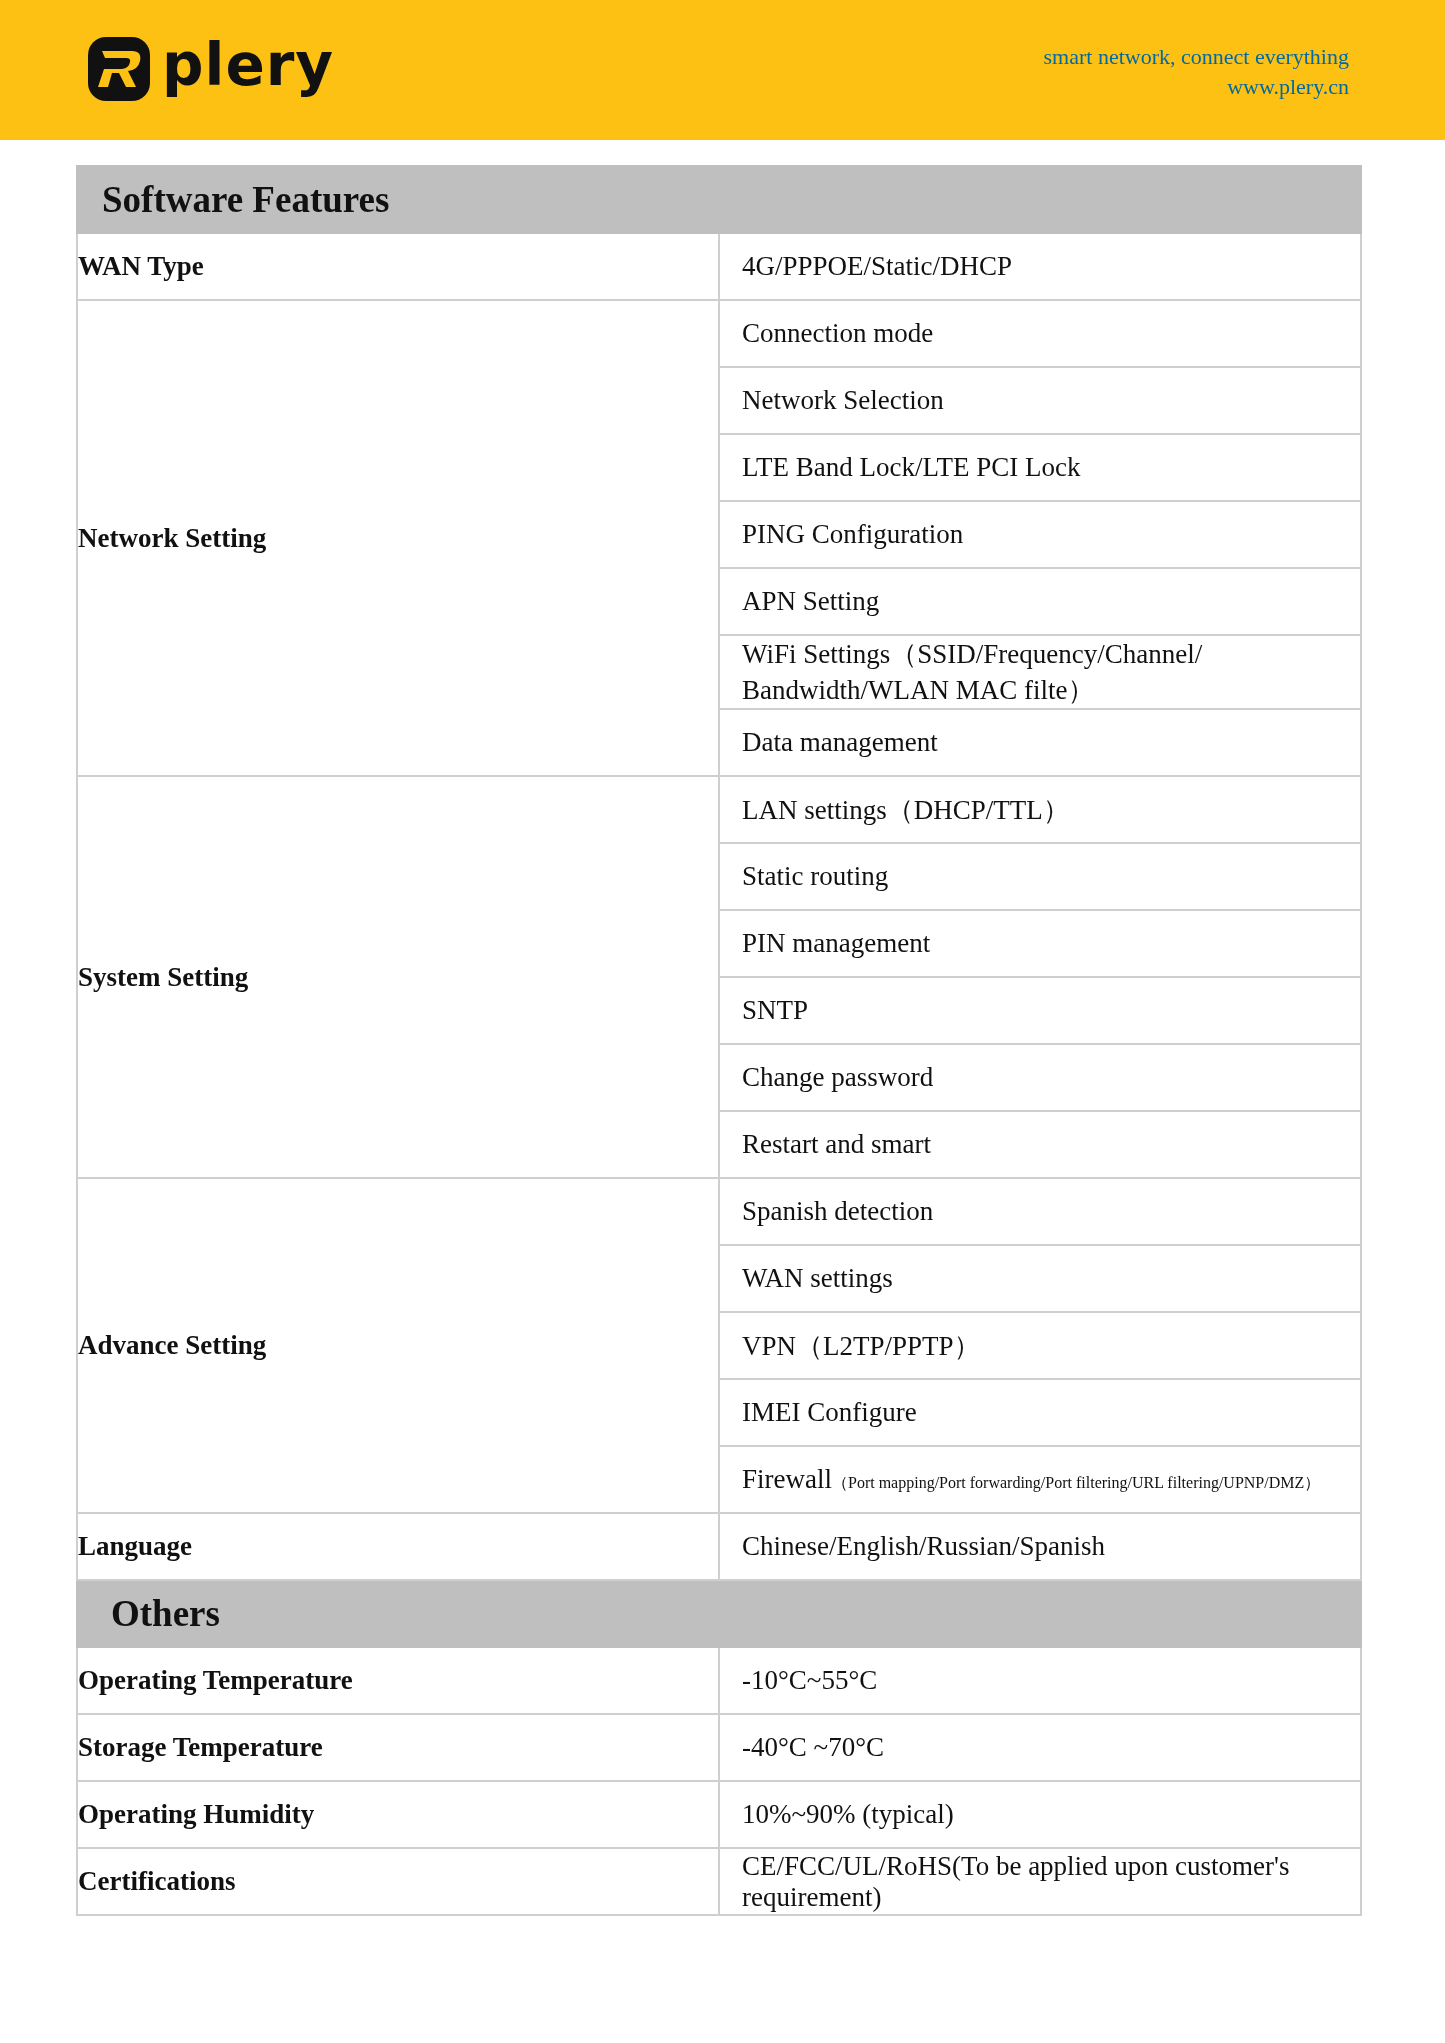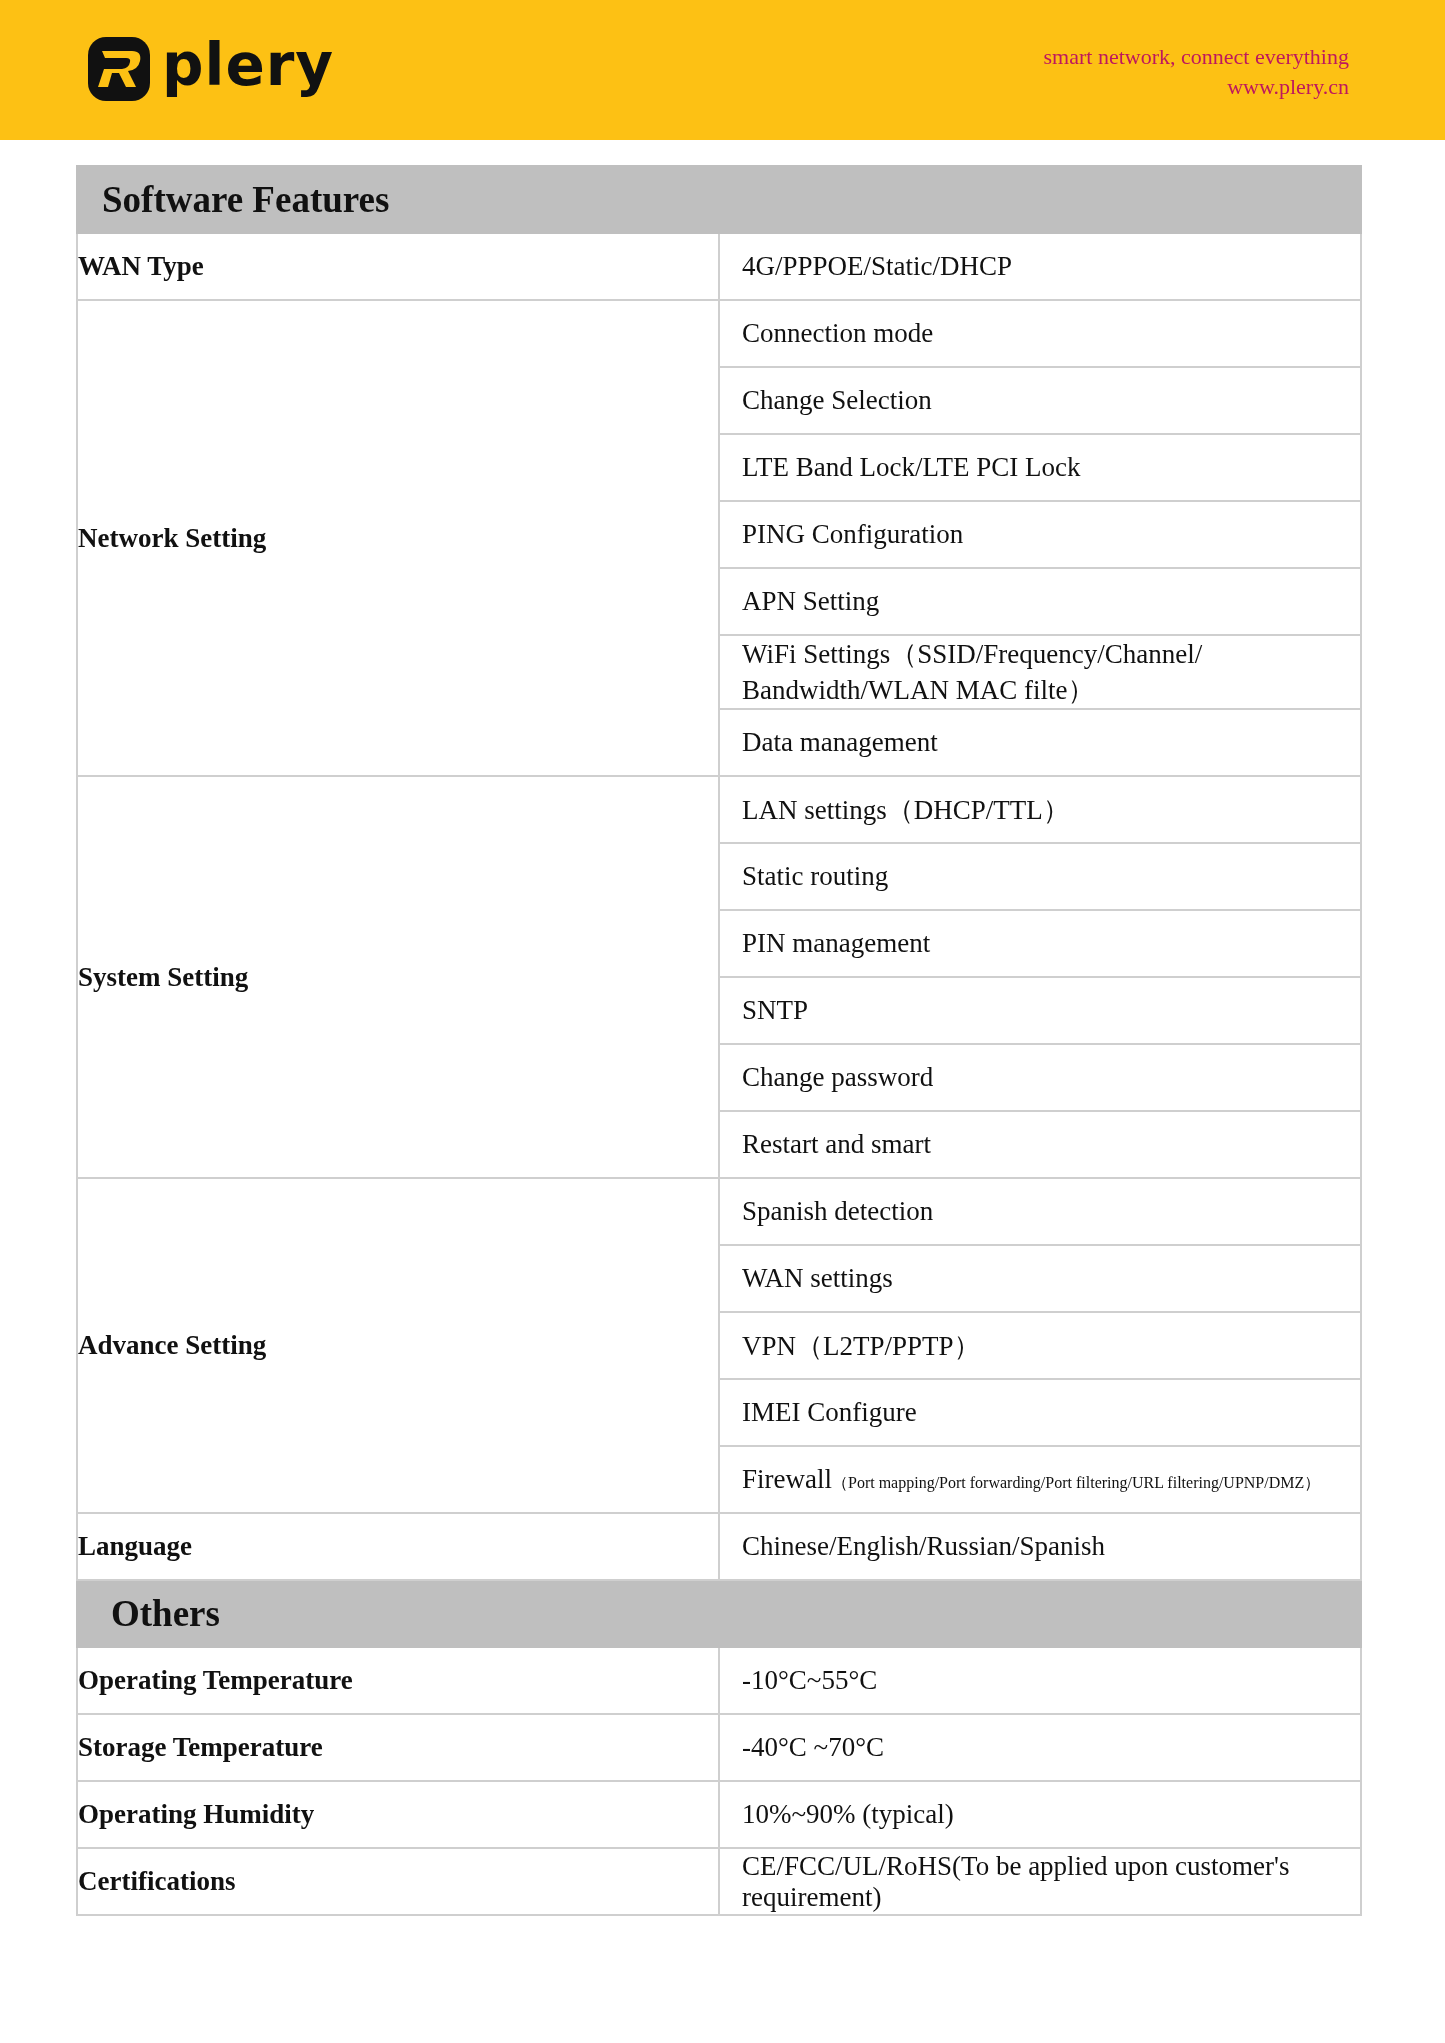--- a/index.html
+++ b/index.html
@@ -4,21 +4,21 @@
 <style>
   html, body { margin:0; padding:0; }
   body { width:1445px; height:2043px; background:#ffffff; position:relative; overflow:hidden;
          font-family:"Liberation Serif", "DejaVu Serif", serif; color:#111; }
   .banner { position:absolute; left:0; top:0; width:1445px; height:140px; background:#FDC114; }
   .logo { position:absolute; left:88px; top:37px; display:flex; align-items:center; }
   .logo-mark { width:62px; height:64px; background:#111; border-radius:18px; position:relative; }
   .logo-mark svg { position:absolute; left:0; top:0; }
   .logo-word { margin-left:12px; font-family:"DejaVu Sans", sans-serif; font-size:58px; font-weight:bold;
                color:#111; letter-spacing:1px; line-height:1; position:relative; top:-4px;text-align:right; }
-  .tagline { position:absolute; right:96px; top:42px; text-align:right; color:#be185d;
+  .tagline { position:absolute; right:96px; top:42px; text-align:right; color:#0369a1;
              font-size:22px; line-height:30px; }
   table.spec { position:absolute; left:76px; top:165px; width:1286px; border-collapse:collapse; table-layout:fixed; }
   table.spec td { border:2px solid #cfcfcf; height:65px; padding:0; font-size:27px; vertical-align:middle; }
   td.key { width:335px; text-align:left; font-weight:bold; }
   td.val { padding-left:22px !important; }
   tr.section td { background:#BFBFBF; border-color:#BFBFBF; font-weight:bold; font-size:37px; padding-left:24px !important; }
   tr.section.others td { padding-left:33px !important; }
   .small { font-size:16px; }
 </style>
 </head>
@@ -47,21 +47,21 @@
   <tr>
     <td class="key">WAN Type</td>
     <td class="val">4G/PPPOE/Static/DHCP</td>
   </tr>
 
   <tr>
     <td class="key" rowspan="7">Network Setting</td>
     <td class="val">Connection mode</td>
   </tr>
   <tr>
-        <td class="val">Change Selection</td>
+        <td class="val">Network Selection</td>
       </tr>
   <tr>
         <td class="val">LTE Band Lock/LTE PCI Lock</td>
       </tr>
   <tr>
         <td class="val">PING Configuration</td>
       </tr>
   <tr>
         <td class="val">APN Setting</td>
       </tr>

